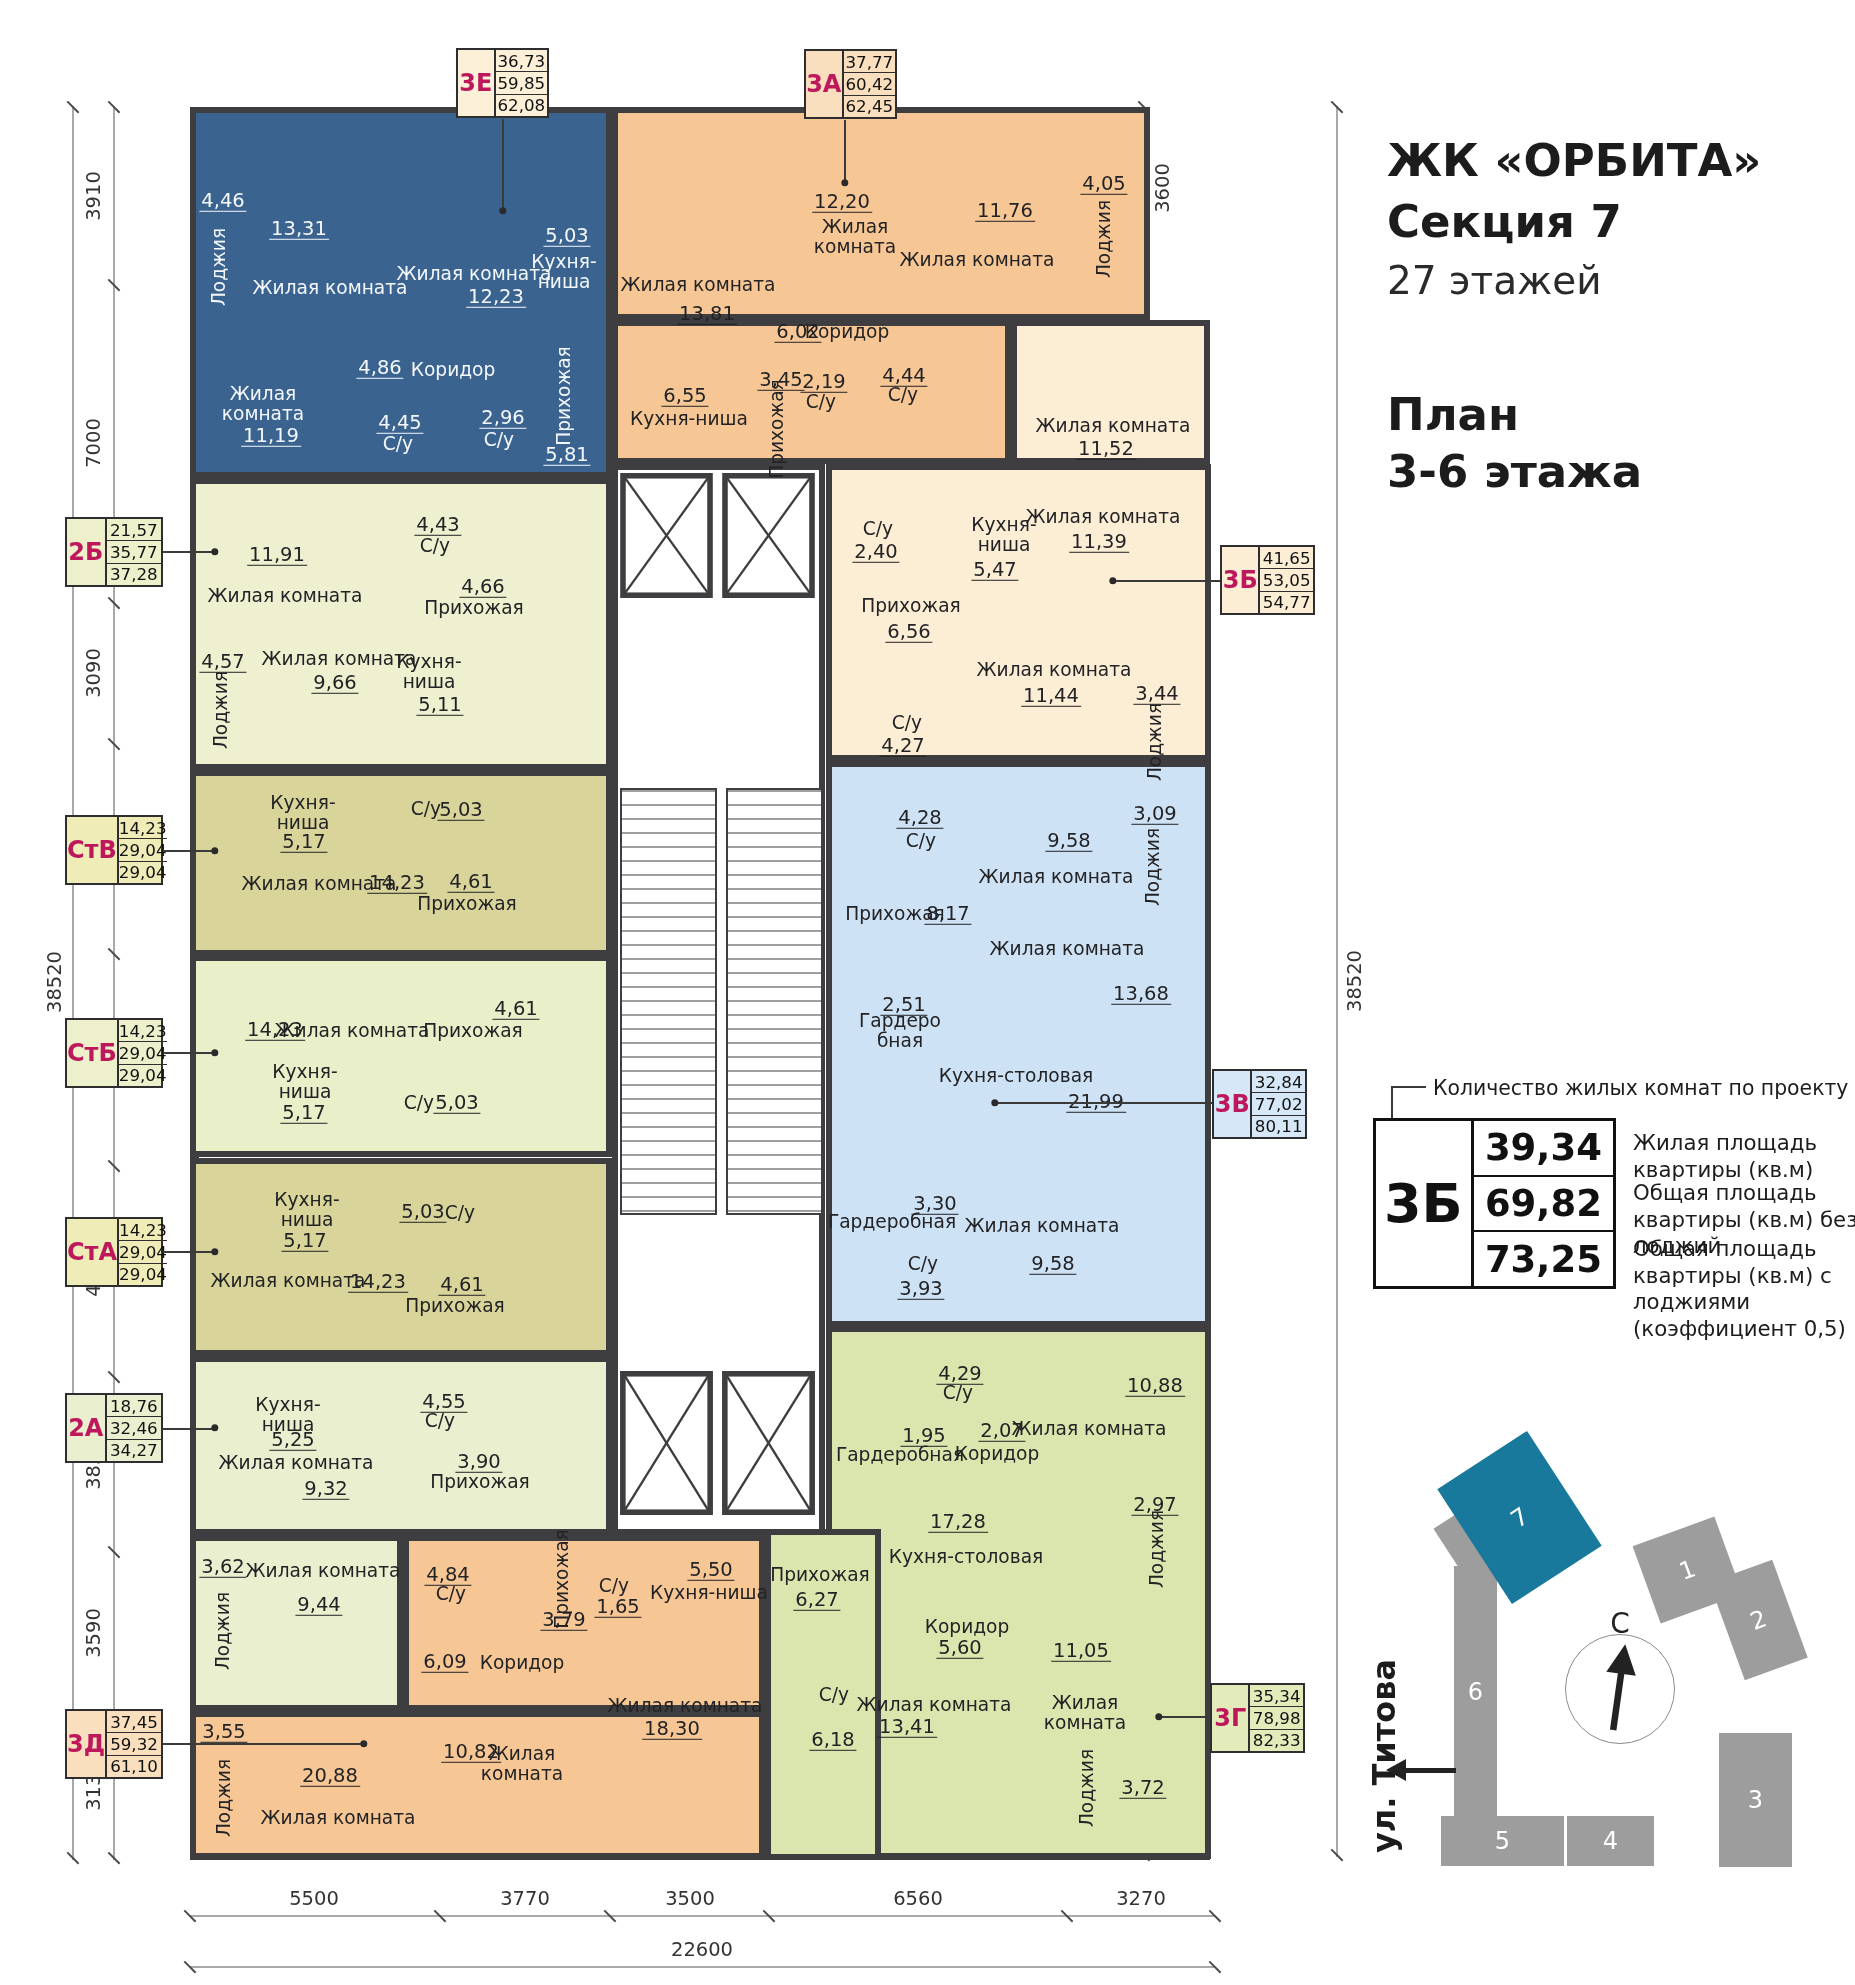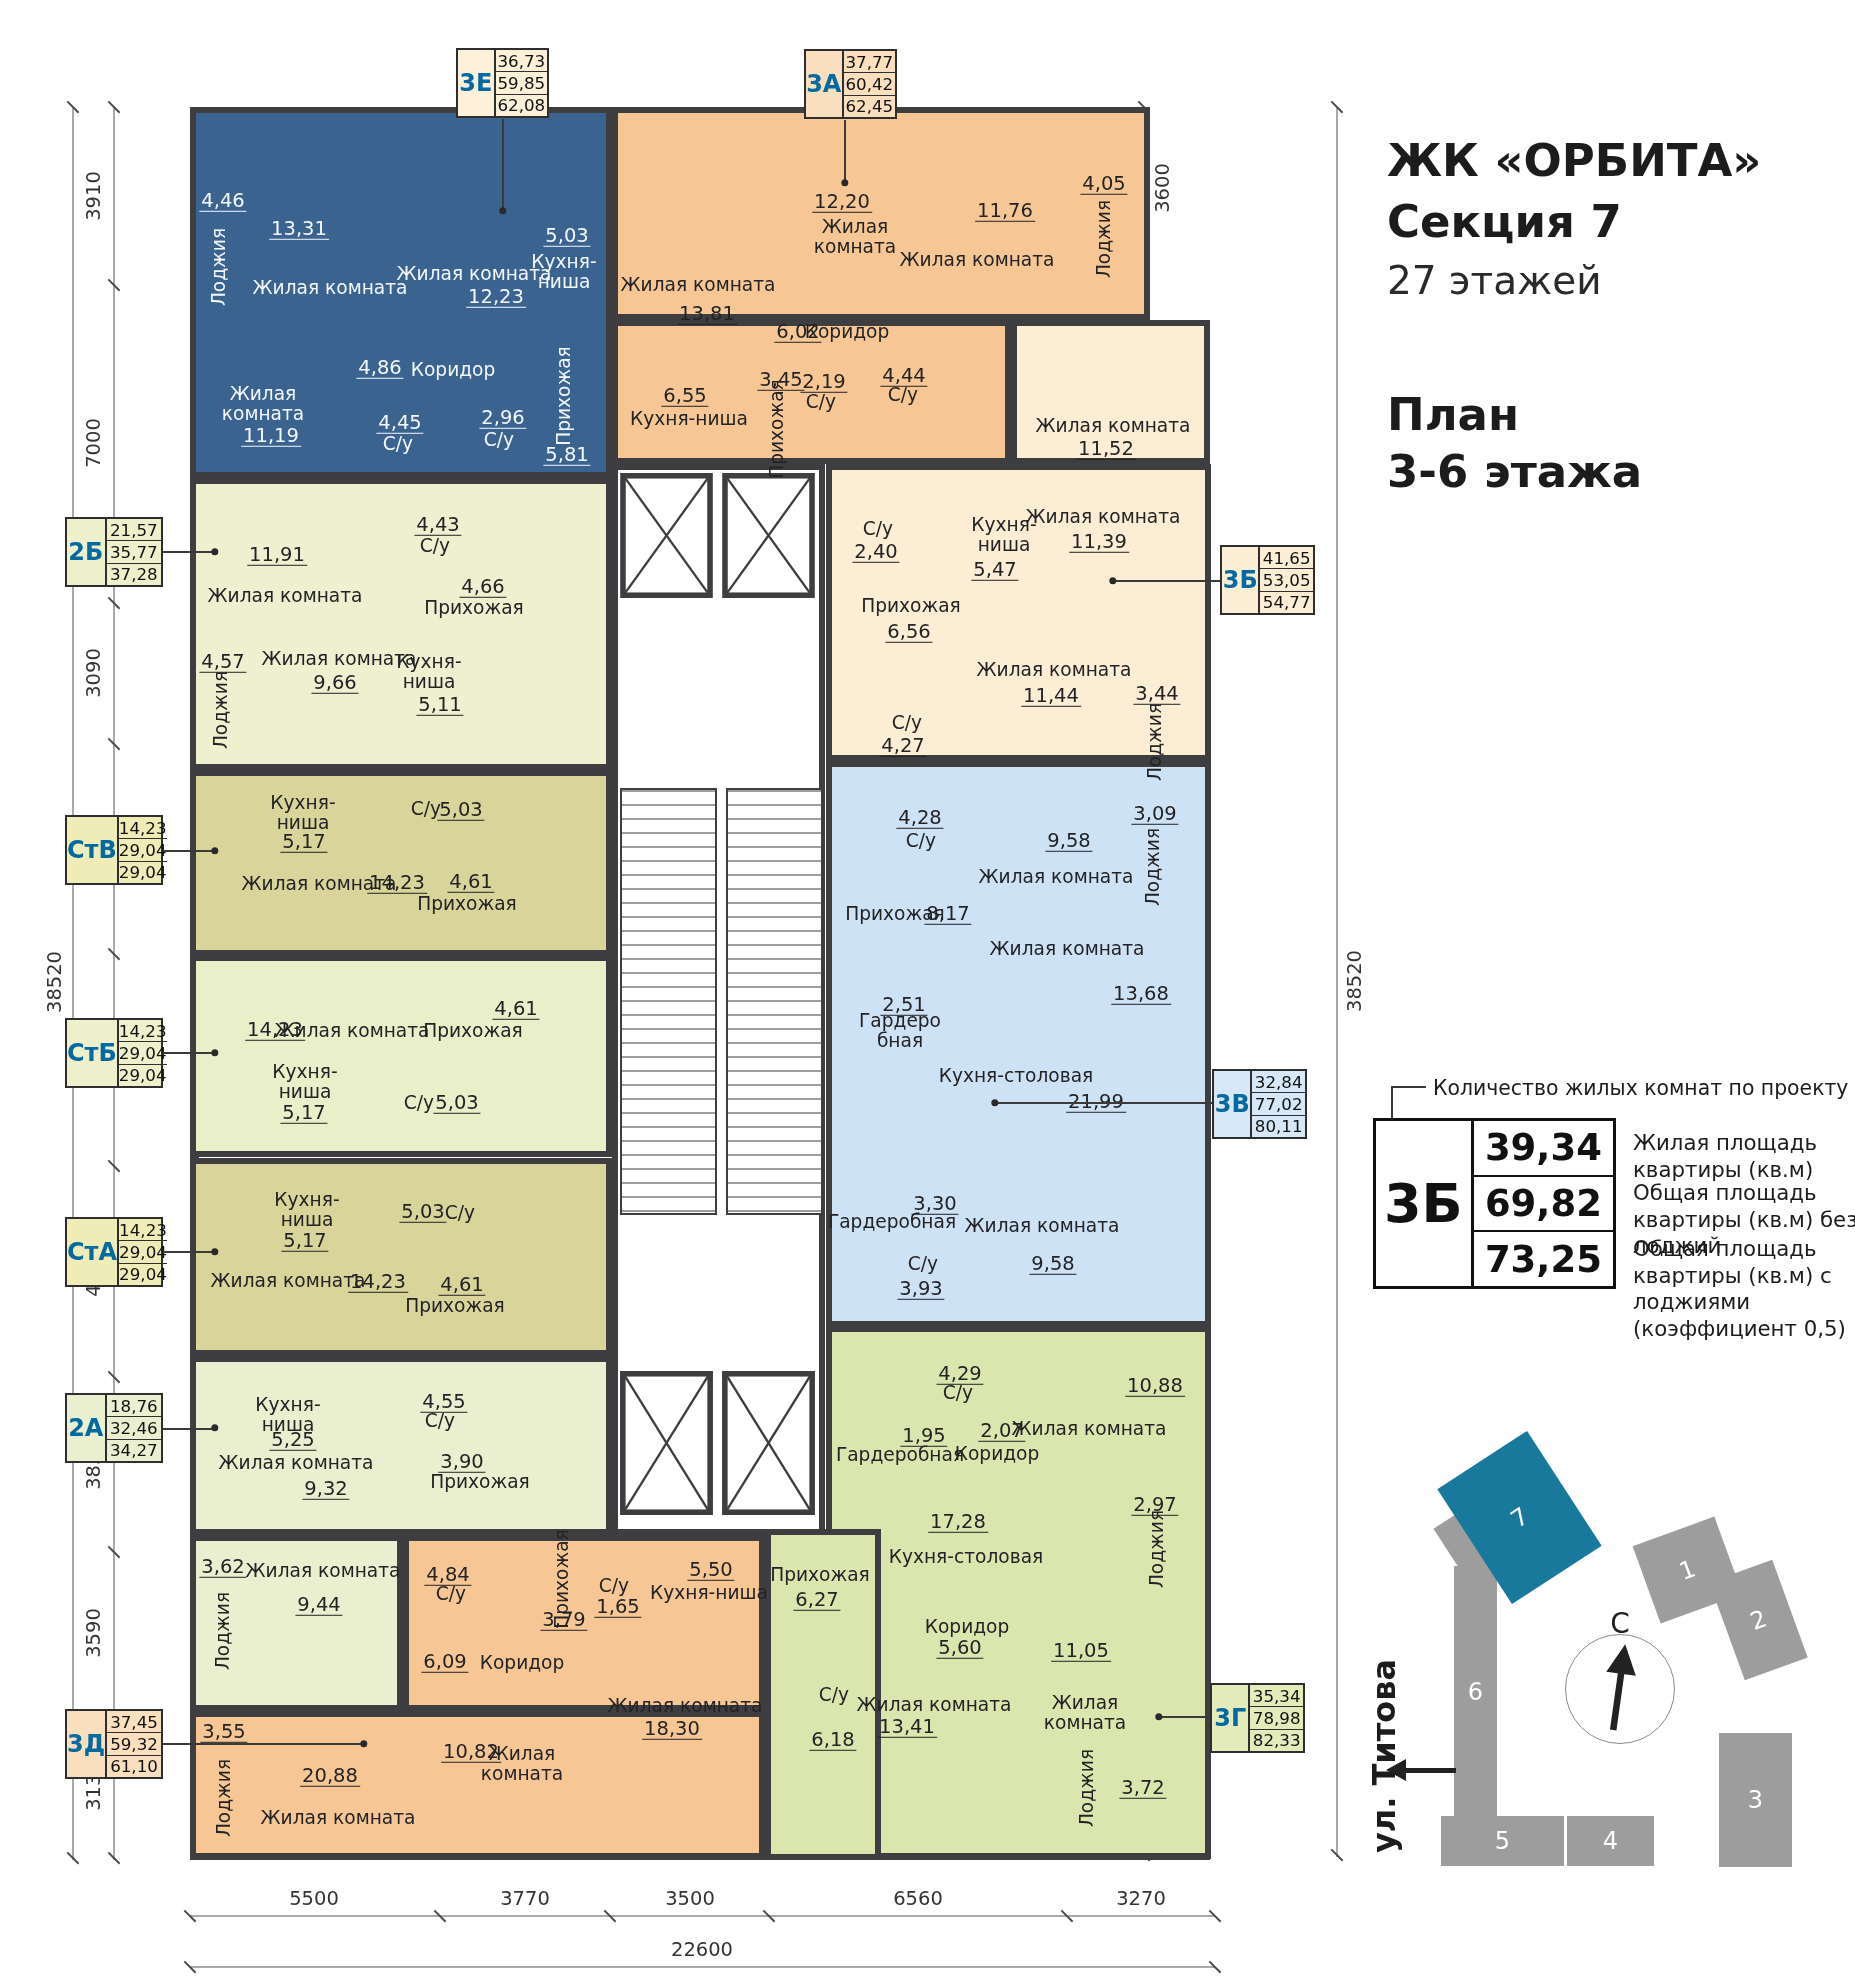--- a/index.html
+++ b/index.html
@@ -24,21 +24,21 @@
   
   .t{position:absolute;transform:translate(-50%,-50%);font-size:18.6px;color:#232326;
      white-space:nowrap;text-align:center;line-height:1.1;z-index:5;}
   .t.a{font-size:19.5px;border-bottom:1.9px solid #232326;padding:0 1.9px;}
   .t.v{transform:translate(-50%,-50%) rotate(-90deg);}
   .t.w{color:#f4f7fb;} .t.w.a{border-color:#f4f7fb;}
   .t.n2{white-space:normal;}
   .t.any{overflow-wrap:anywhere;}
   
   .ib{position:absolute;display:flex;box-sizing:border-box;border:2.8px solid #2e2e30;z-index:6;width:98px;height:70px;}
-  .ib .c{flex:0 0 40%;display:flex;align-items:center;justify-content:center;font-weight:bold;font-size:24px;border-right:2.8px solid #2e2e30;color:#0369a1;}
+  .ib .c{flex:0 0 40%;display:flex;align-items:center;justify-content:center;font-weight:bold;font-size:24px;border-right:2.8px solid #2e2e30;color:#be185d;}
   .ib .vs{flex:1;display:flex;flex-direction:column;}
   .ib .vs div{flex:1;display:flex;align-items:center;justify-content:center;font-size:16.7px;color:#111;border-bottom:1.9px solid #2e2e30;}
   .ib .vs div:last-child{border-bottom:none;}
   .lead{position:absolute;background:#3a3a3a;z-index:6;}
   .dot{position:absolute;width:7.4px;height:7.4px;border-radius:50%;background:#2a2a2a;transform:translate(-50%,-50%);z-index:6;}
   
   .chain{position:absolute;background:#a9a9a9;z-index:0;}
   .tick{position:absolute;width:16px;height:1.9px;background:#4a4a4a;transform:translate(-50%,-50%) rotate(45deg);z-index:0;}
   .dim{position:absolute;font-size:19.5px;color:#333;transform:translate(-50%,-50%) rotate(-90deg);white-space:nowrap;z-index:1;}
   .dimh{position:absolute;font-size:19.5px;color:#333;transform:translate(-50%,-50%);white-space:nowrap;z-index:1;}
@@ -271,21 +271,21 @@
   <span class="t a" style="left:378px;top:1282px">14,23</span>
   <span class="t a" style="left:462px;top:1285px">4,61</span>
   <span class="t" style="left:455px;top:1306px">Прихожая</span>
 
   <span class="t n2" style="left:288px;top:1415px;max-width:76px">Кухня-ниша</span>
   <span class="t a" style="left:293px;top:1440px">5,25</span>
   <span class="t a" style="left:444px;top:1402px">4,55</span>
   <span class="t" style="left:440px;top:1421px">С/у</span>
   <span class="t" style="left:296px;top:1463px">Жилая комната</span>
   <span class="t a" style="left:326px;top:1489px">9,32</span>
-  <span class="t a" style="left:462px;top:1462px">3,90</span>
+  <span class="t a" style="left:479px;top:1462px">3,90</span>
   <span class="t" style="left:480px;top:1482px">Прихожая</span>
   <span class="t" style="left:323px;top:1571px">Жилая комната</span>
   <span class="t a" style="left:319px;top:1605px">9,44</span>
   <span class="t a" style="left:223px;top:1567px">3,62</span>
   <span class="t v" style="left:223px;top:1631px">Лоджия</span>
 
   <span class="t a" style="left:448px;top:1575px">4,84</span>
   <span class="t" style="left:451px;top:1594px">С/у</span>
   <span class="t a" style="left:445px;top:1662px">6,09</span>
   <span class="t" style="left:522px;top:1663px">Коридор</span>

